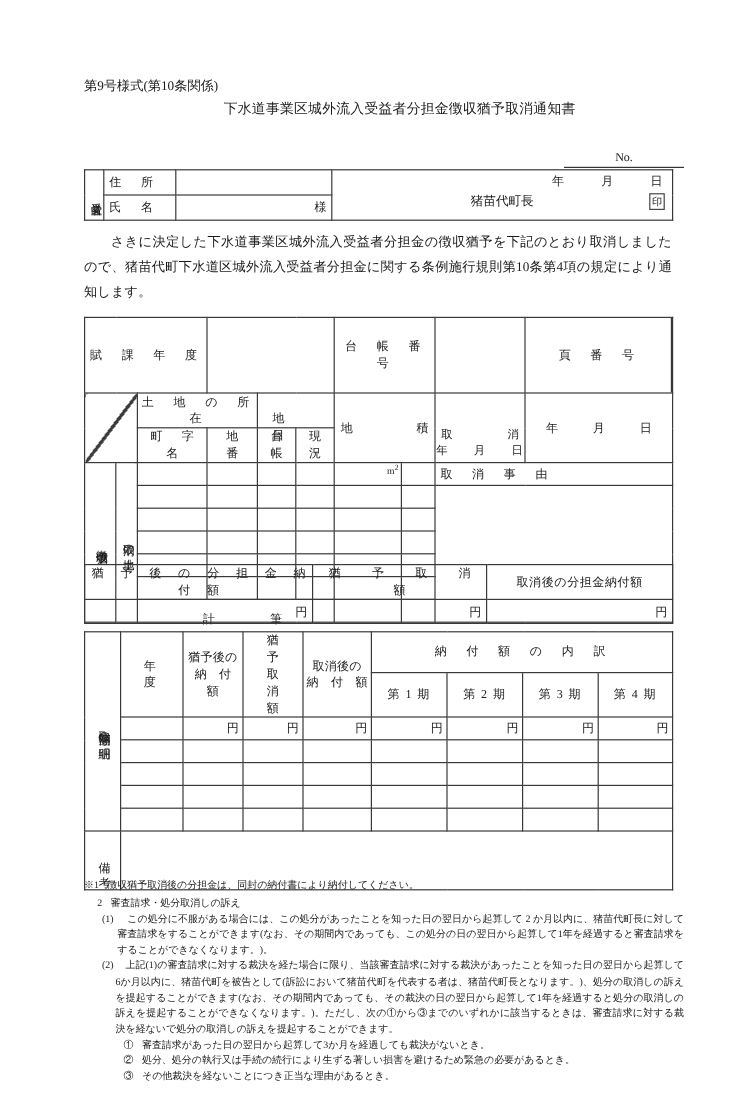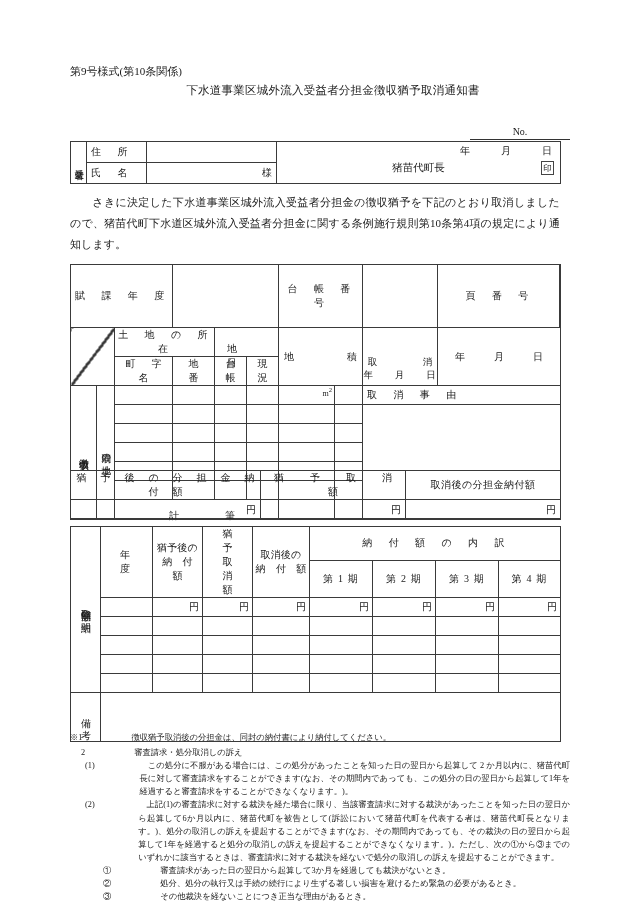--- a/index.html
+++ b/index.html
@@ -74,21 +74,21 @@
   .t-amt td{height:19px;}
 
   
   .t-brk{position:absolute;left:70px;top:526px;width:490px;}
   .t-brk td{height:18px;}
 
   
   .notes{position:absolute;left:70px;top:731px;width:500px;font-size:8.3px;line-height:1.58;}
   .n-row{display:flex;}
   .n-mark{flex:0 0 auto;white-space:nowrap;}
-  .n-body{flex:1 1 auto;text-align:justify;margin-left:42px;}
+  .n-body{flex:1 1 auto;text-align:justify;}
   .ind1{margin-left:11px;}
   .ind2{margin-left:15px;}
   .ind3{margin-left:33px;}
   .gap{width:7px;display:inline-block;}
 </style>
 </head>
 <body>
 
 <div class="page">
 

